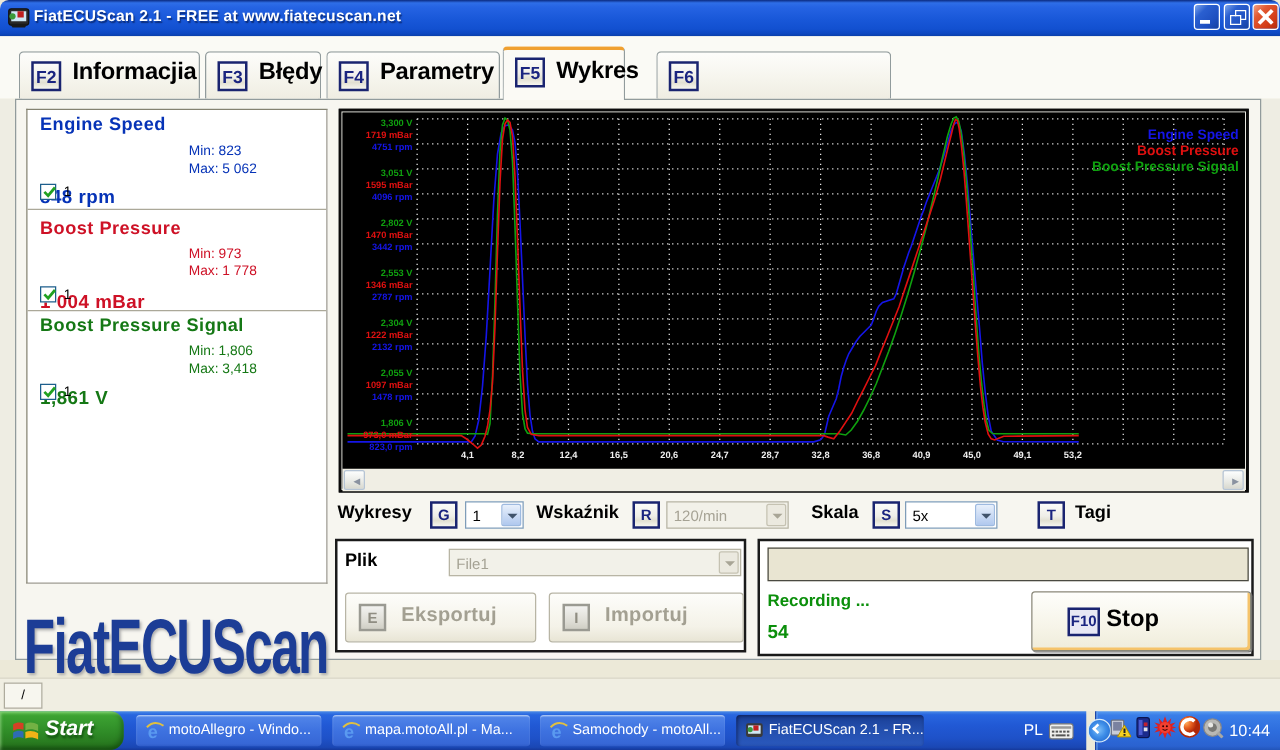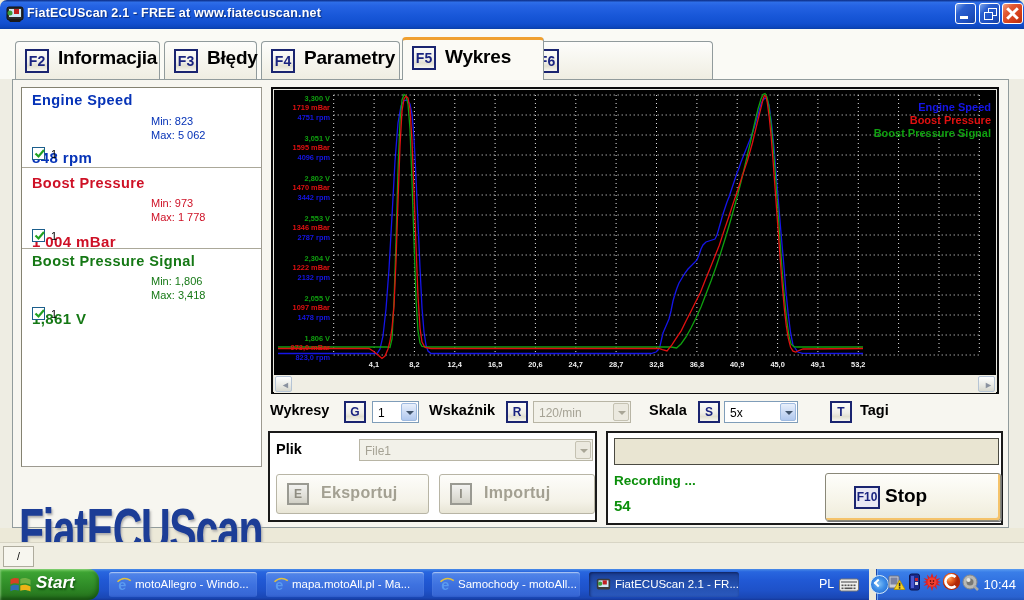--- a/index.html
+++ b/index.html
@@ -47,21 +47,21 @@
 .pval { position:absolute; left:10px; font-size:15px; font-weight:bold; letter-spacing:.4px;margin-top:32px; }
 .pmin { position:absolute; left:129px; font-size:11px; }
 .cb { position:absolute; left:10px; width:13px; height:13px; background:#fff; border:1px solid #1C5E8C; }
 .cb svg { position:absolute; left:0px; top:-1px; }
 .cblbl { position:absolute; left:29px; font-size:11px; color:#000; }
 .blue1 { color:#0633B7; }
 .red1 { color:#CE1126; }
 .green1 { color:#157815; }
 
 
-#logo { left:19px; top:494px; width:243px; height:52px; overflow:visible; }
+#logo { left:19px; top:482px; width:243px; height:52px; overflow:visible; }
 
 
 #chartbox { left:271px; top:87px; width:728px; height:307px; background:#000; border:2px solid #0A0A0A; box-shadow:inset 0 0 0 1px #E8E8E0; }
 #chartsvg { position:absolute; left:1px; top:1px; }
 #hscroll { position:absolute; left:1px; top:286px; width:722px; height:18px; background:#F0EEE4; }
 .sbtn { position:absolute; top:1px; width:17px; height:16px; border-radius:2px; border:1px solid #B5C4D5;
   background:linear-gradient(180deg,#FDFEFE 0%,#E8E9E4 60%,#D8D8CE 100%); }
 .sbtn span { position:absolute; left:5px; top:3px; font-size:9px; color:#8A92A0; font-weight:bold; }
 
 
@@ -137,21 +137,21 @@
     <div class="tabtxt">Informacjia</div>
   </div>
 <div class="abs tab" style="left:164px; width:93px;">
     <div class="fkey">F3</div>
     <div class="tabtxt">Błędy</div>
   </div>
 <div class="abs tab" style="left:261px; width:139px;">
     <div class="fkey">F4</div>
     <div class="tabtxt">Parametry</div>
   </div>
-<div class="abs tab sel" style="left:402px; width:142px;">
+<div class="abs tab sel" style="left:402px; width:98px;">
     <div class="fkey">F5</div>
     <div class="tabtxt">Wykres</div>
   </div>
 <div class="abs tab" style="left:525px; width:188px;">
     <div class="fkey">F6</div>
   </div>
 
 <div class="abs" id="page"></div>
 
 <div class="abs" id="lpanel">

